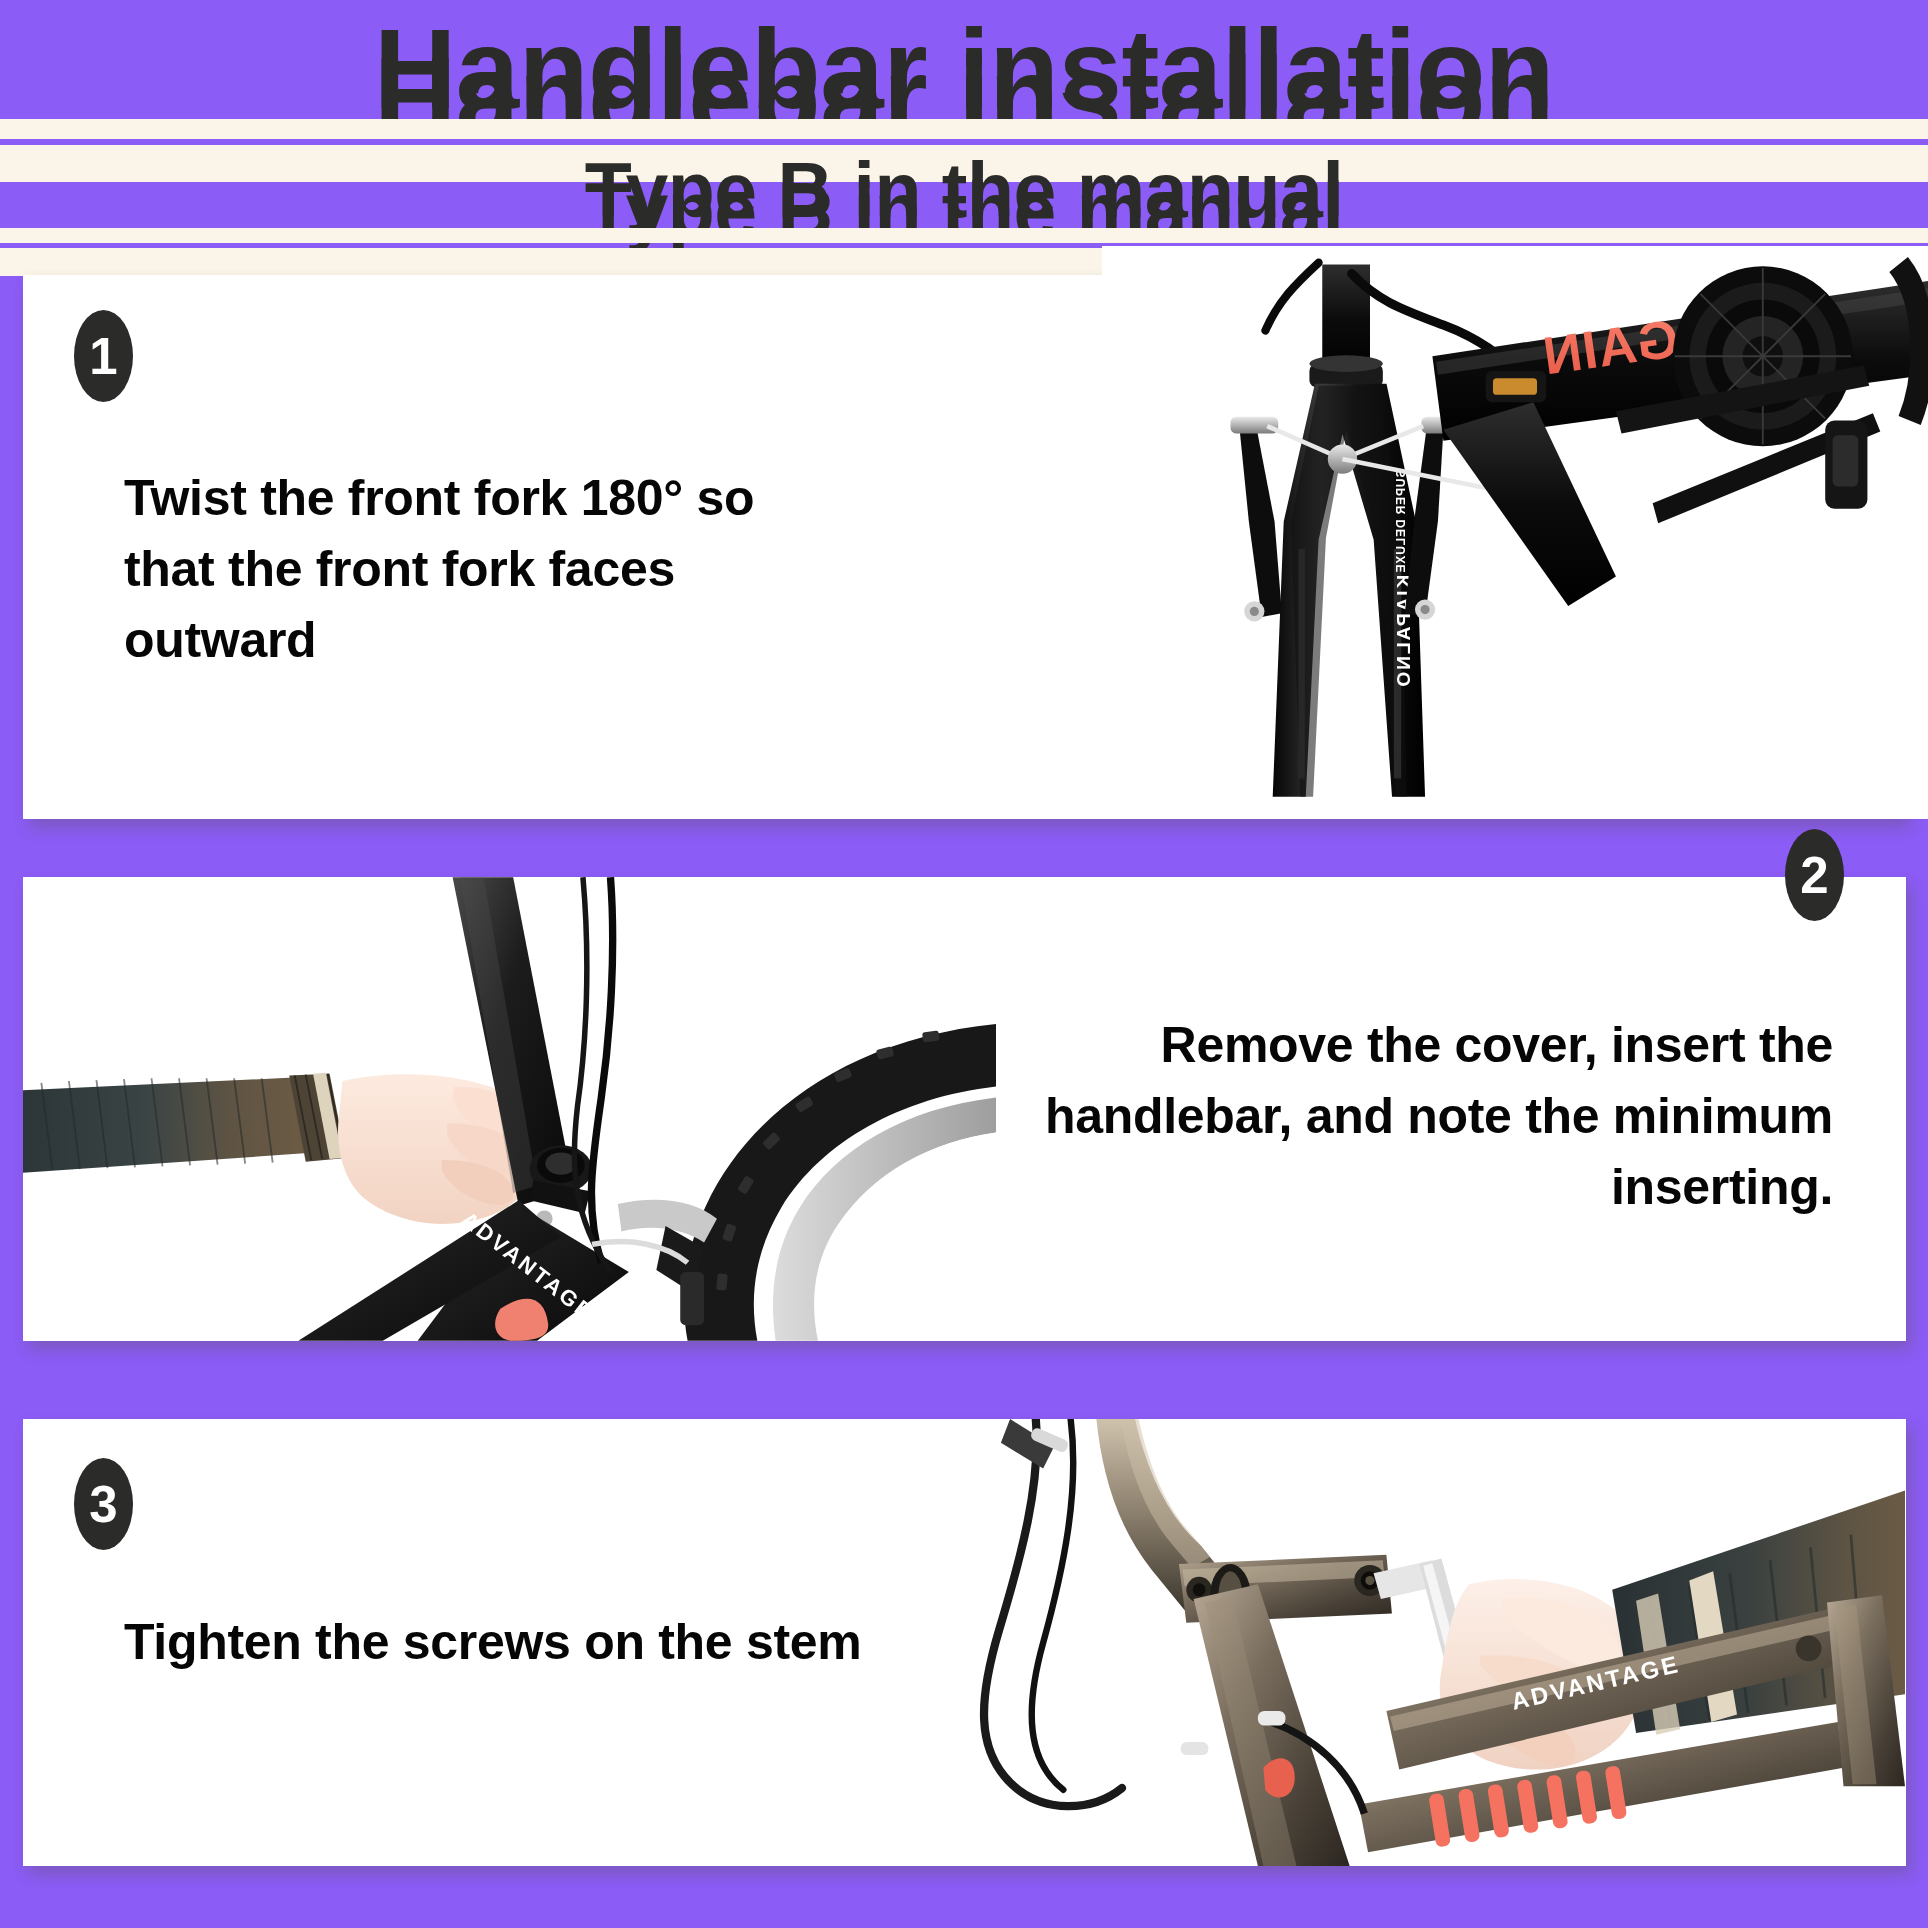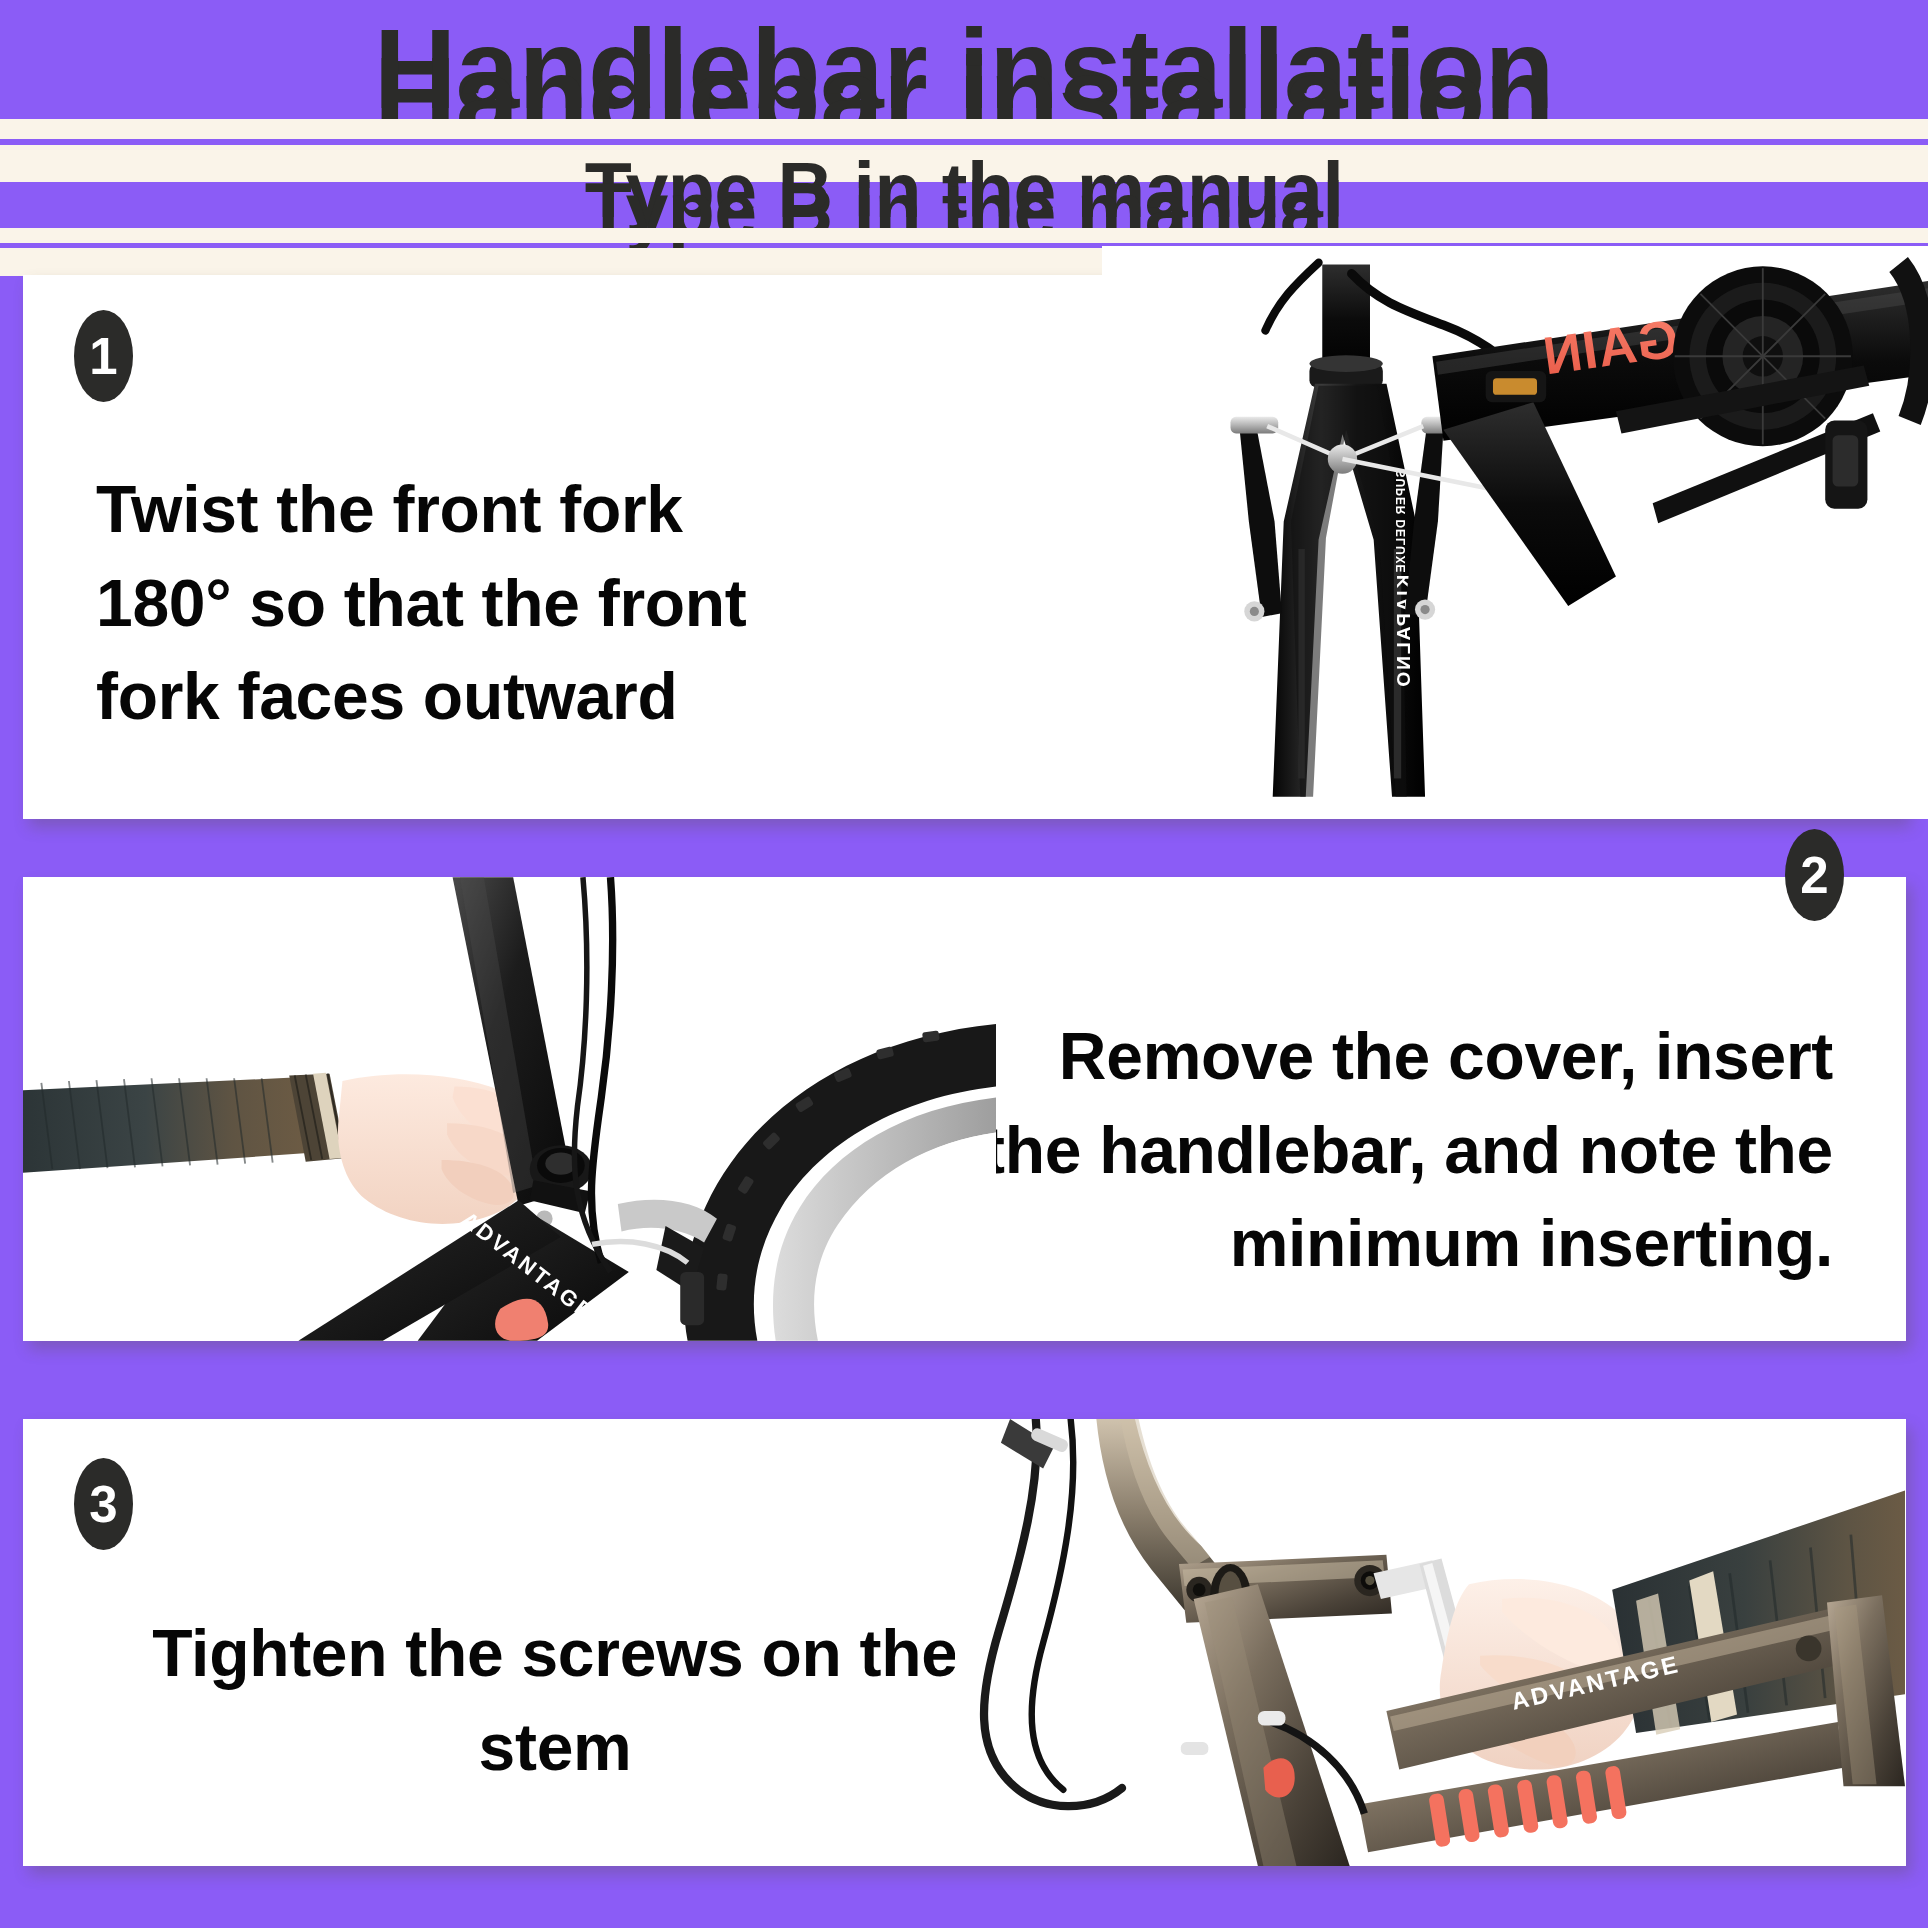--- a/index.html
+++ b/index.html
@@ -112,37 +112,38 @@
     display:flex;
     align-items:center;
     justify-content:center;
     line-height:1;
   }
 
   .step-text {
     position:absolute;
     color:#060606;
     font-weight:700;
-    font-size:66px;
+    font-size:50px;
     line-height:1.42;
     letter-spacing:-0.3px;
     text-shadow:0 1.8px 0 rgba(255,255,255,0.9);
+    margin-left:28px;
   }
 
   
   #card-1 .badge { left:51px; top:35px; }
   #card-1 .step-text { left:73px; top:188px; width:716px; text-align:left; }
 
   
   #card-2 .badge { right:62px; top:-48px; }
   #card-2 .step-text { right:73px; top:133px; width:854px; text-align:right; }
 
   
   #card-3 .badge { left:51px; top:39px; }
-  #card-3 .step-text { left:73px; top:188px; width:918px; text-align:center; }
+  #card-3 .step-text { left:73px; top:188px; width:918px; text-align:left; }
 
   
   .photo {
     position:absolute;
     overflow:hidden;
     background:#ffffff;
   }
   .photo svg { display:block; }
 
   #photo-1 { left:1102px; top:246px; width:826px; height:573px; }

